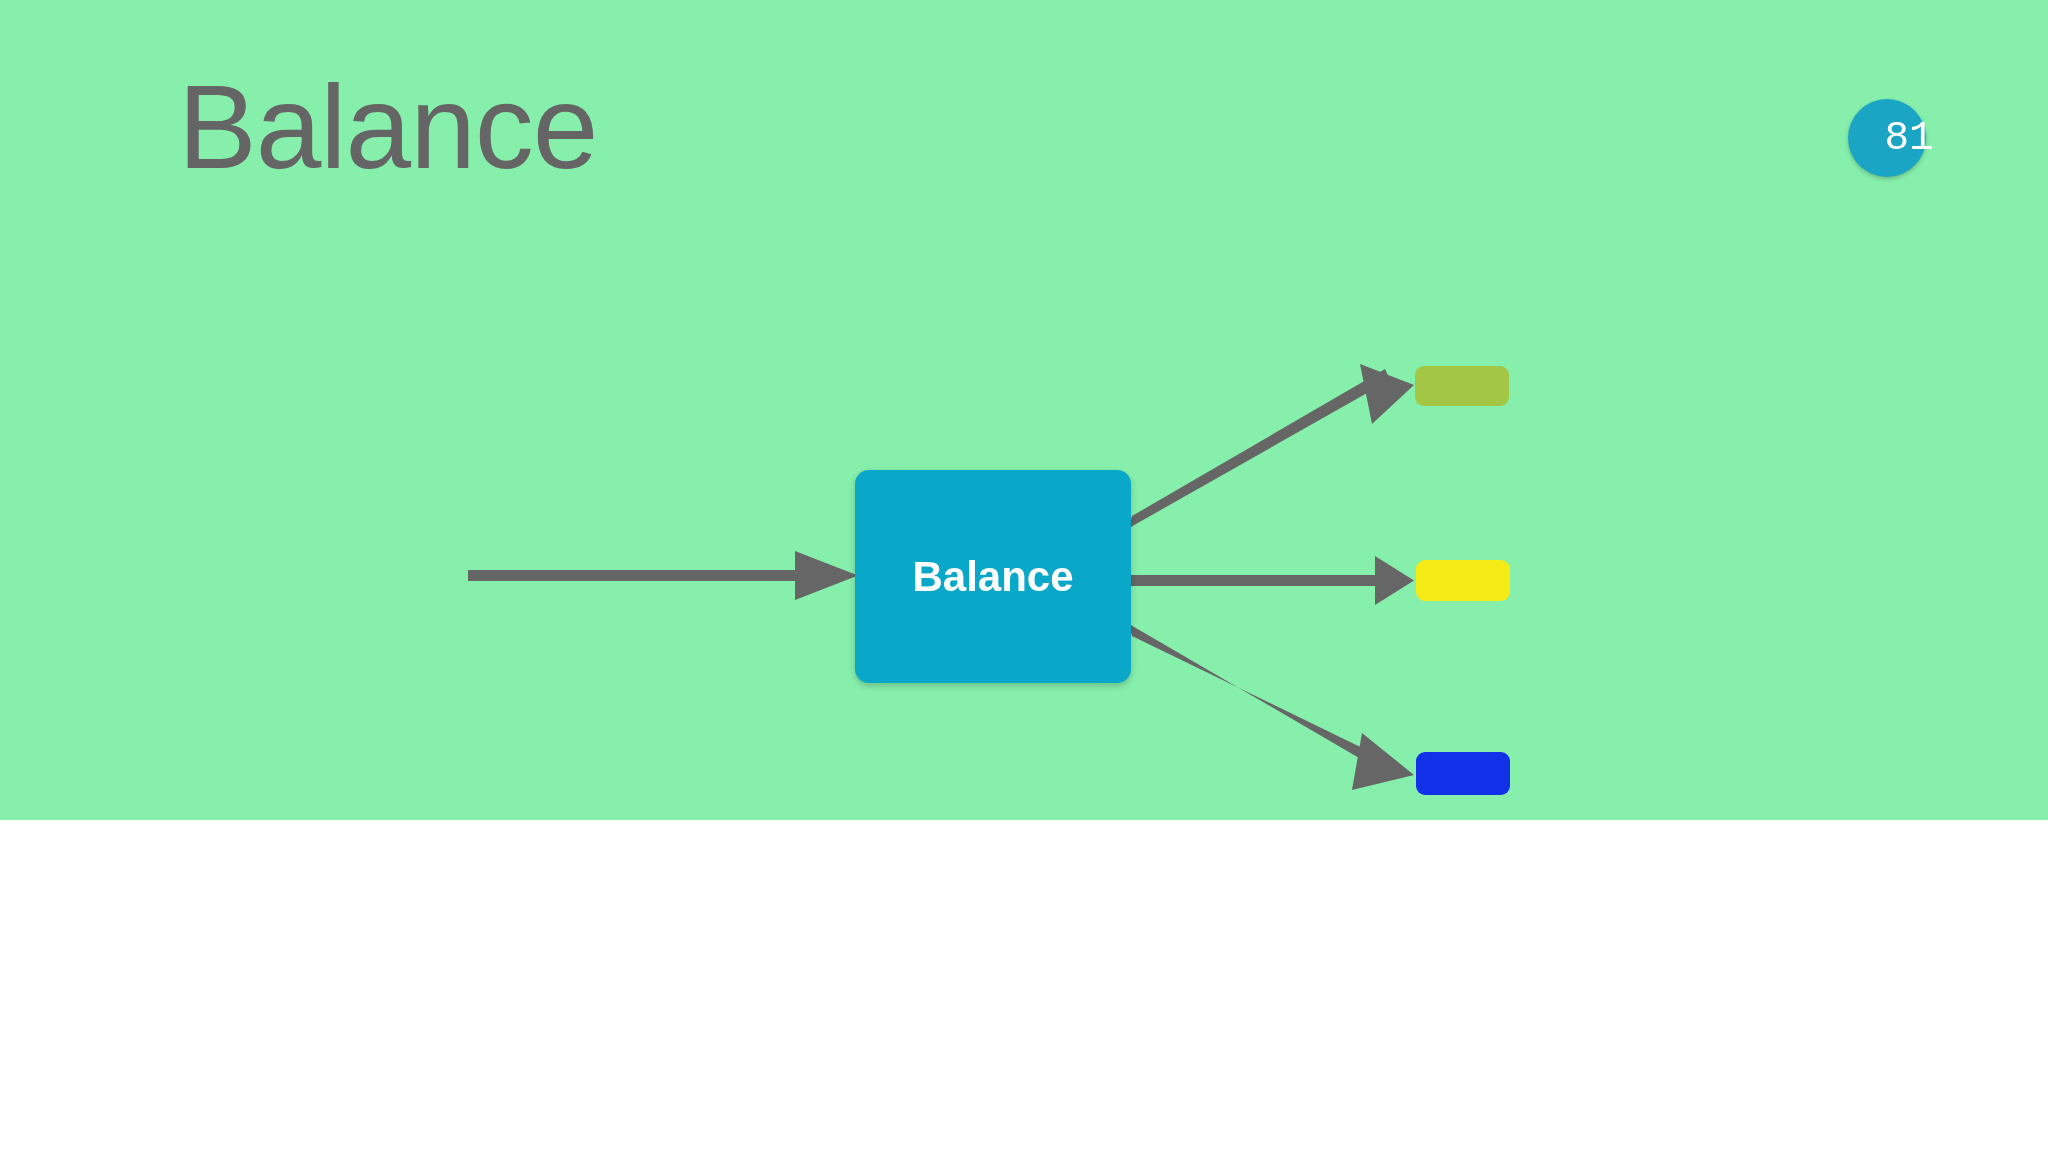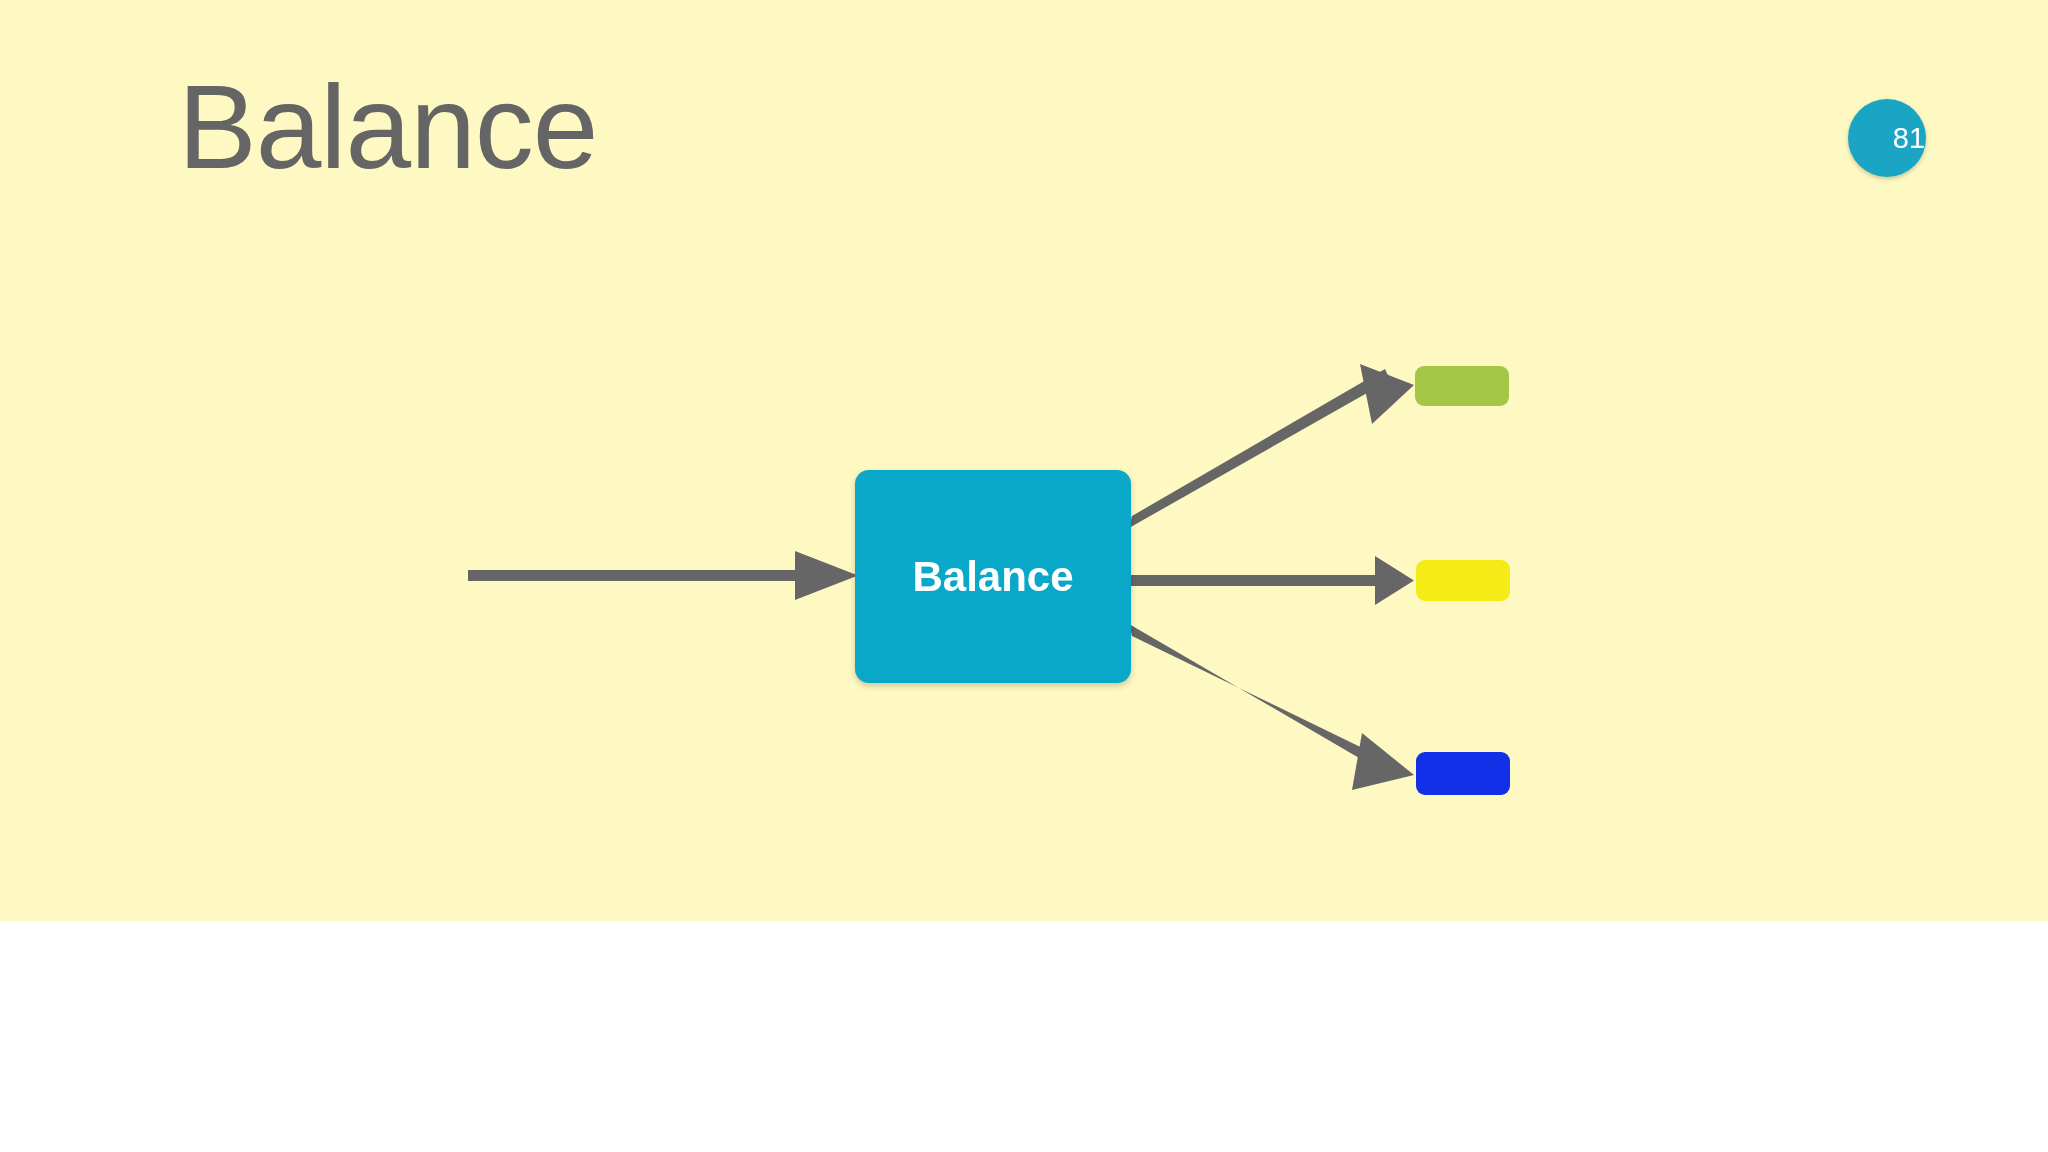--- a/index.html
+++ b/index.html
@@ -8,22 +8,22 @@
     padding: 0;
     background: #ffffff;
   }
   body {
     font-family: "Liberation Sans", sans-serif;
     -webkit-font-smoothing: antialiased;
   }
   #slide {
     position: relative;
     width: 2048px;
-    height: 921px;
-    background: #fef9c3;
+    height: 820px;
+    background: #86efac;
     overflow: hidden;
     text-align: right;
   }
 
   
   #slide-title {
     position: absolute;
     left: 178px;
     top: 68px;
     font-size: 118px;
@@ -44,24 +44,24 @@
     height: 78px;
     border-radius: 50%;
     background: #1aa5c4;
     box-shadow: 0 2px 4px rgba(0,0,0,0.22);
     display: flex;
     align-items: center;
     justify-content: center;
   }
   #slide-badge .badge-number {
     color: #ffffff;
-    font-size: 29px;
+    font-size: 41px;
     font-weight: 400;
     line-height: 1;
-    font-family: Liberation Sans, sans-serif;
+    font-family: Liberation Mono, monospace;
     margin-left: 44px;
   }
 
   
   #diagram {
     position: absolute;
     left: 0;
     top: 0;
     width: 2048px;
     height: 1152px;

